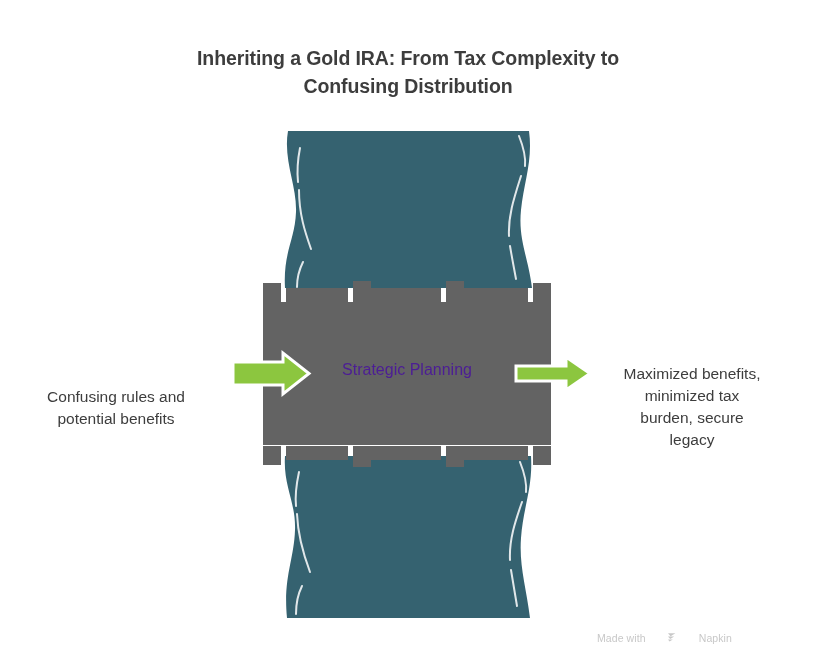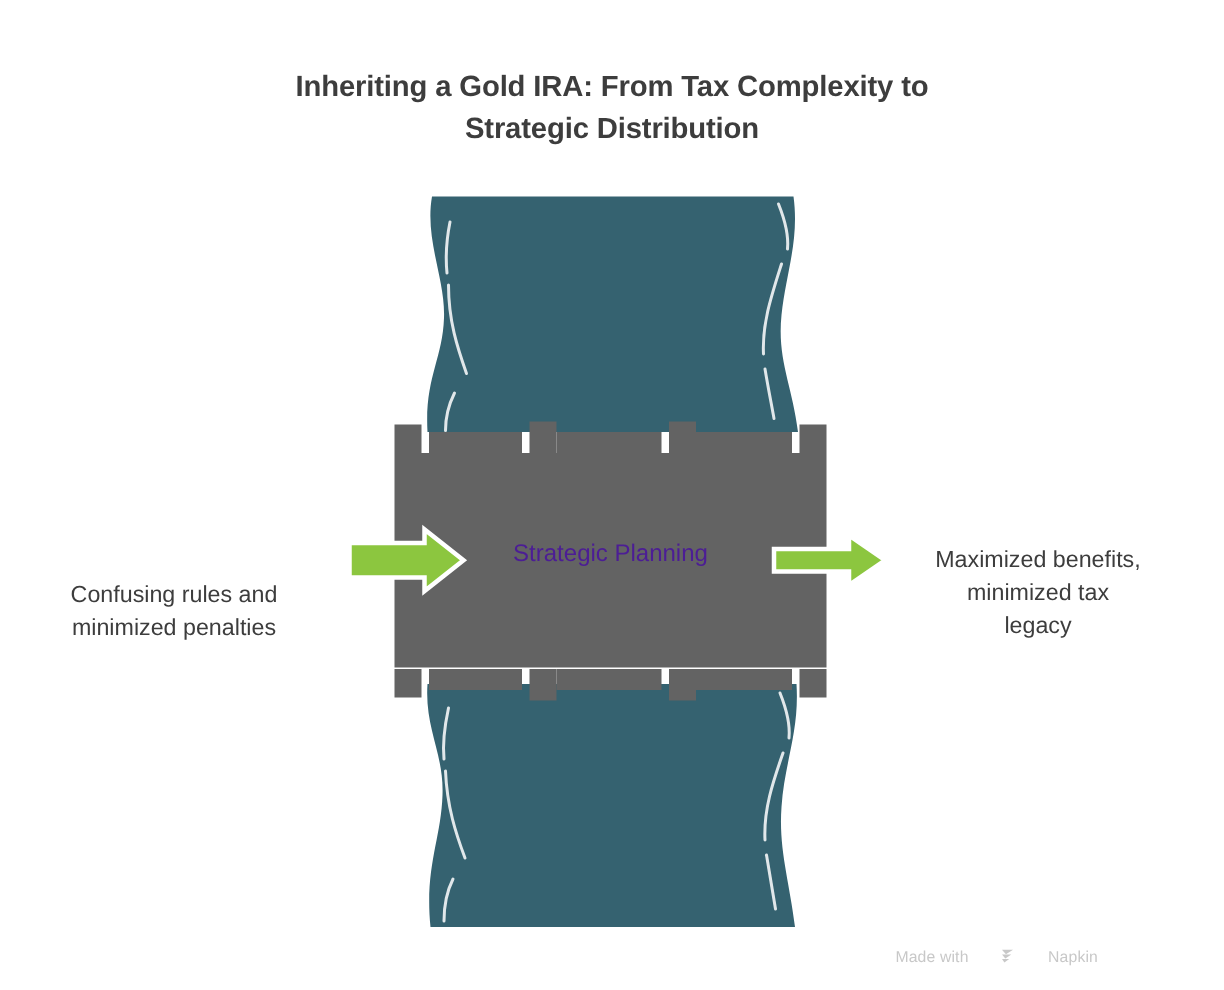--- a/index.html
+++ b/index.html
@@ -100,21 +100,21 @@
   }
   .watermark svg { display: block; }
 </style>
 </head>
 <body>
 
 <div id="canvas">
 
   <div class="title">
     <span class="line">Inheriting a Gold IRA: From Tax Complexity to</span>
-    <span class="line">Strategic Distribution</span>
+    <span class="line">Confusing Distribution</span>
   </div>
 
   <div class="stage">
 
     <svg width="816" height="660" viewBox="0 0 816 660" xmlns="http://www.w3.org/2000/svg">
 
       <g>
         <path d="M 288 131
                  C 283 160, 297 186, 296 212
                  C 295 240, 283 252, 285 288
@@ -200,26 +200,27 @@
                  Z" fill="#8cc63f" stroke="#ffffff" stroke-width="3" stroke-linejoin="miter"></path>
       </g>
 
     </svg>
 
     <div class="block-label">Strategic Planning</div>
   </div>
 
   <div class="side-label label-left">
     <span class="line">Confusing rules and</span>
-    <span class="line">minimized penalties</span>
+    <span class="line">potential benefits</span>
   </div>
 
   <div class="side-label label-right">
     <span class="line">Maximized benefits,</span>
     <span class="line">minimized tax</span>
+    <span class="line">burden, secure</span>
     <span class="line">legacy</span>
   </div>
 
   <div class="watermark">
     <span>Made with</span>
     <span>
       <svg width="13" height="13" viewBox="0 0 13 13" xmlns="http://www.w3.org/2000/svg">
         <path d="M 2 2.2 L 9.4 2.2 L 4.6 5.2 Z" fill="#c8c8c8"></path>
         <path d="M 2 5.4 L 8.2 5.4 L 4.2 8 Z" fill="#c8c8c8"></path>
         <path d="M 2 8.4 L 6.8 8.4 L 3.6 10.6 Z" fill="#c8c8c8"></path>

